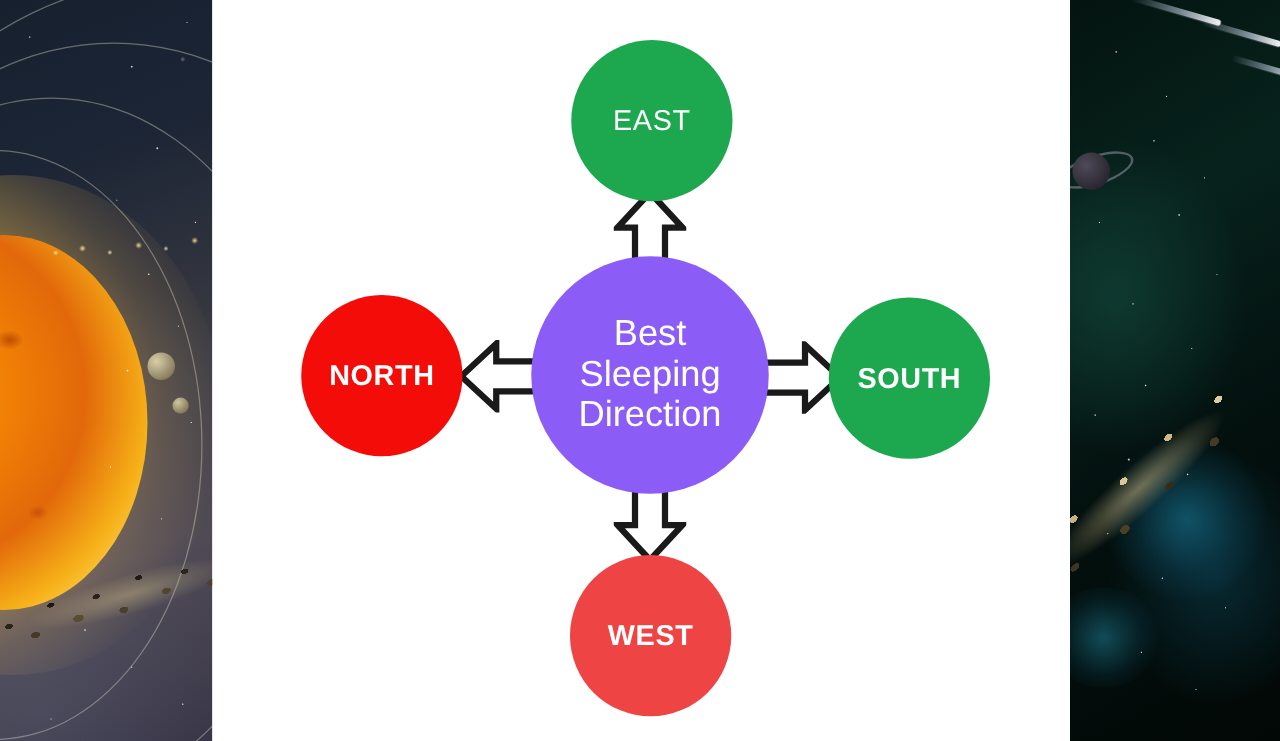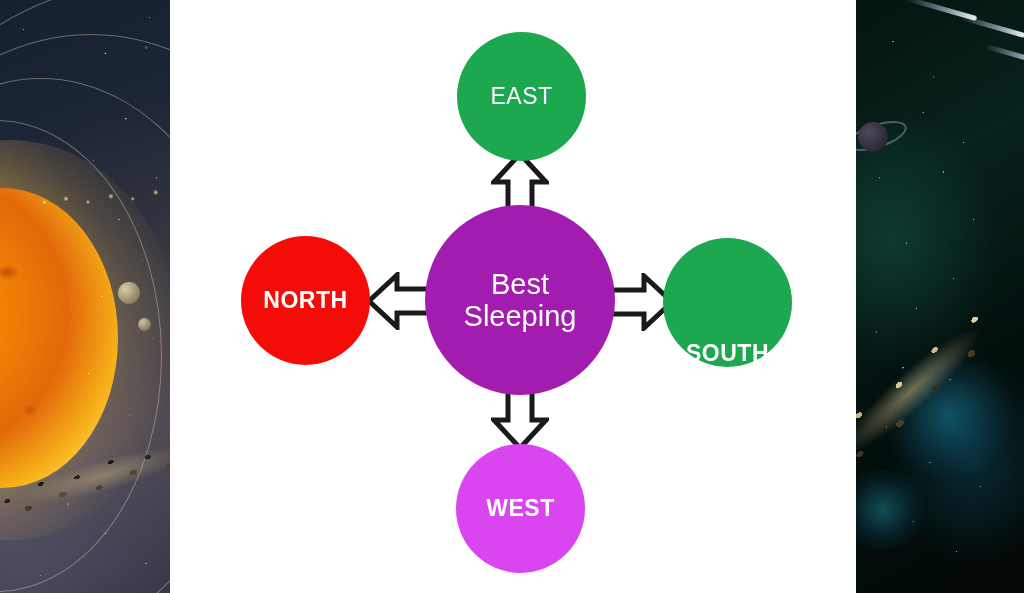--- a/index.html
+++ b/index.html
@@ -386,32 +386,33 @@
     </div>
 
     <div class="node" id="node-east" style="background: rgb(29, 168, 80); color: rgb(255, 255, 255);">
       <span class="node-label">EAST</span>
     </div>
 
     <div class="node" id="node-north" style="background: rgb(244, 13, 8); color: rgb(255, 255, 255);">
       <span class="node-label">NORTH</span>
     </div>
 
-    <div class="node" id="node-south" style="background: rgb(29, 168, 80); color: rgb(255, 255, 255); align-items: flex-end;">
+    <div class="node" id="node-south" style="background: rgb(29, 168, 80); color: rgb(255, 255, 255);">
       <span class="node-label">SOUTH</span>
     </div>
 
-    <div class="node" id="node-west" style="background: #d946ef; color: rgb(255, 255, 255);">
+    <div class="node" id="node-west" style="background: #ef4444; color: rgb(255, 255, 255);">
       <span class="node-label">WEST</span>
     </div>
 
-    <div class="node" id="node-center" style="background: #a21caf; color: rgb(255, 255, 255);">
+    <div class="node" id="node-center" style="background: #8b5cf6; color: rgb(255, 255, 255);">
       <span class="node-label">
         <span>Best</span><br>
         <span>Sleeping</span><br>
+        <span>Direction</span>
       </span>
     </div>
 
   </div>
 
   <div class="space-panel" id="panel-right">
     <div class="space-base"></div>
     <div id="nebula-glow"></div>
     <div id="nebula-glow2"></div>
     <div id="belt-right-arc"></div>

